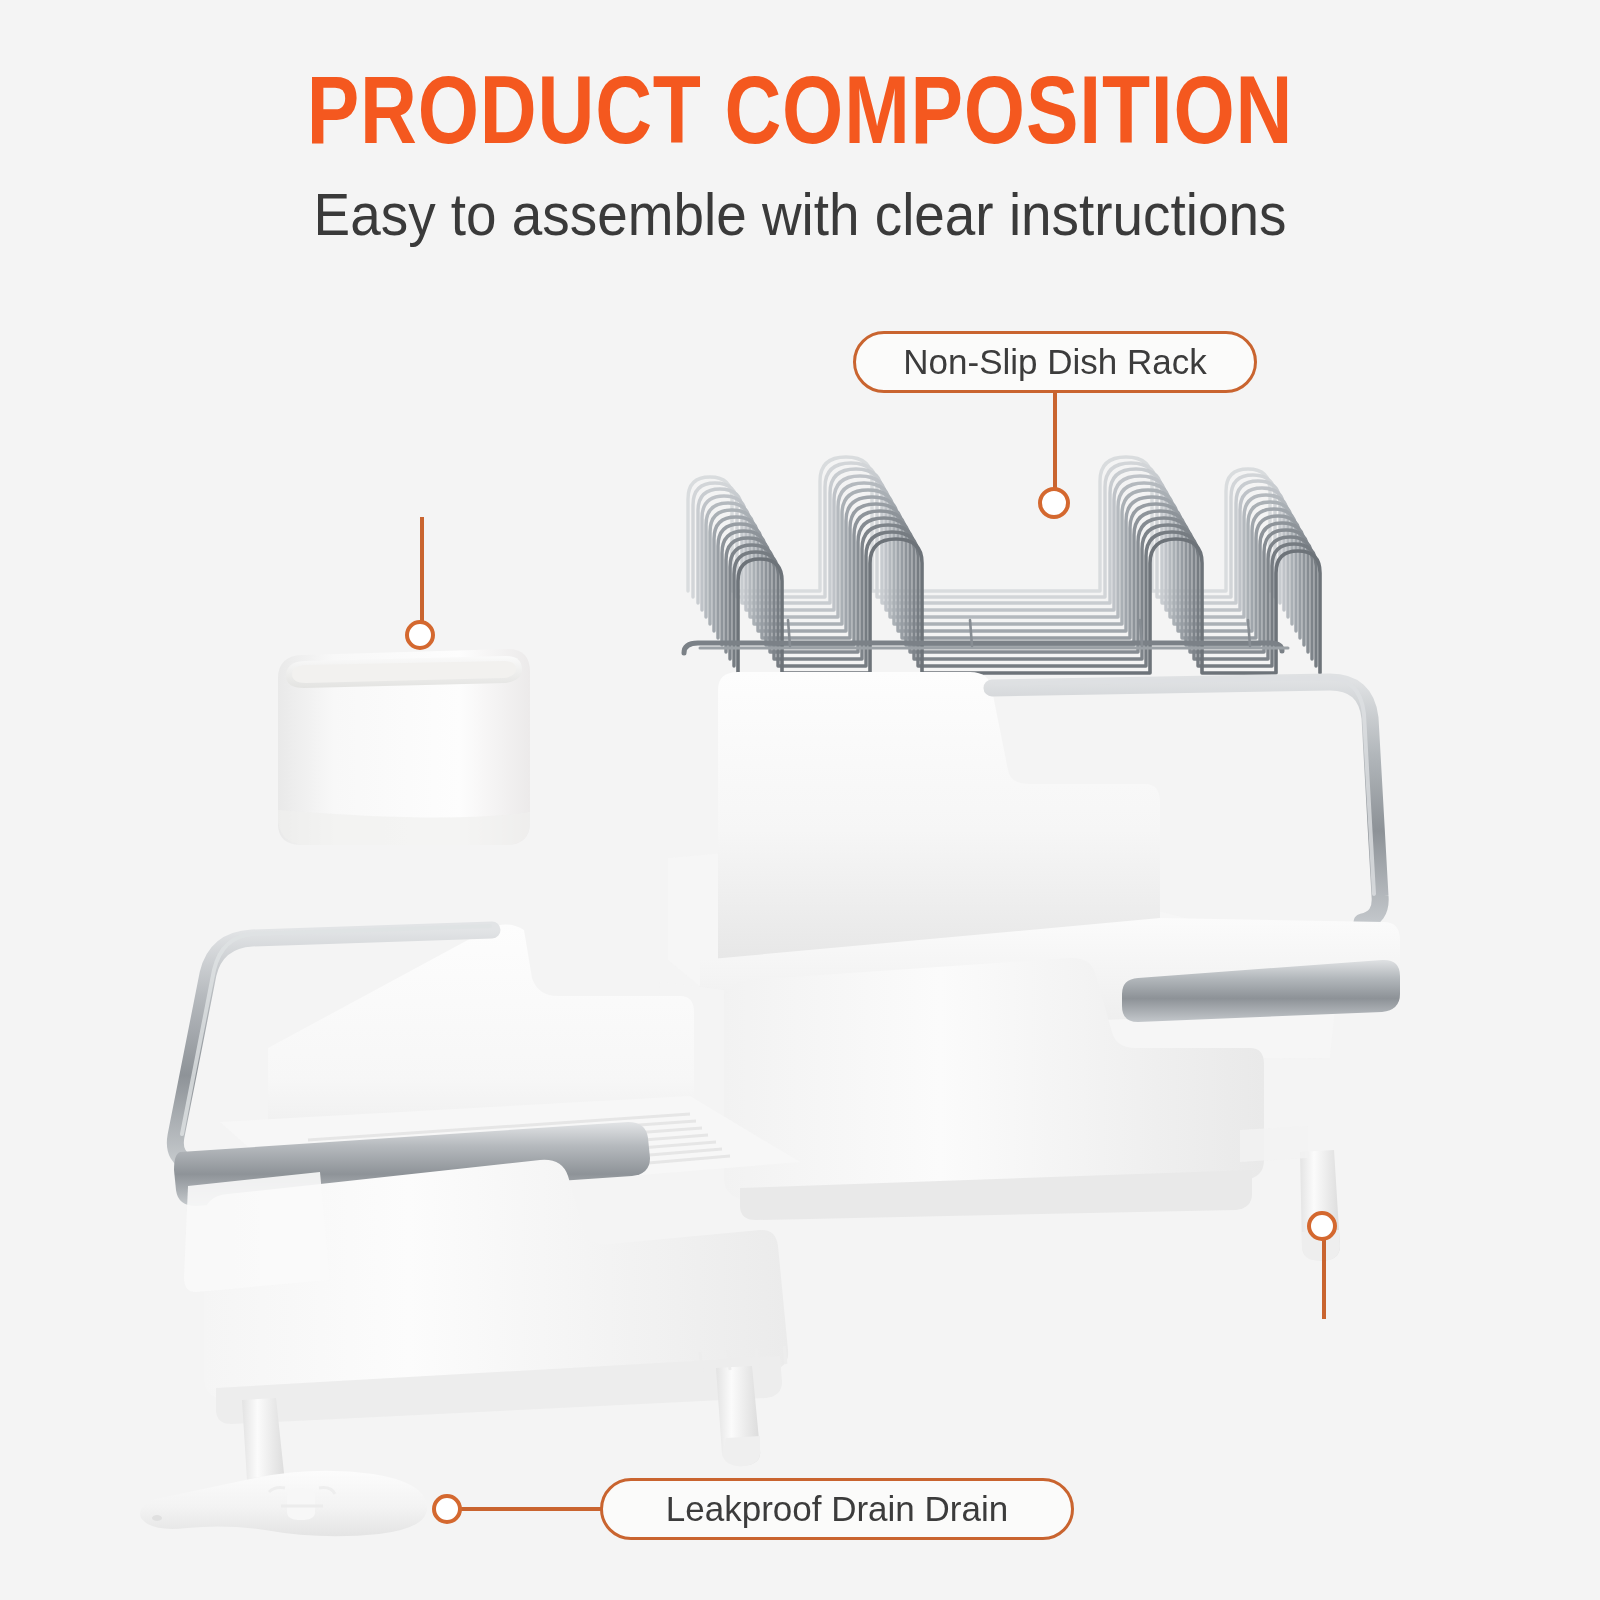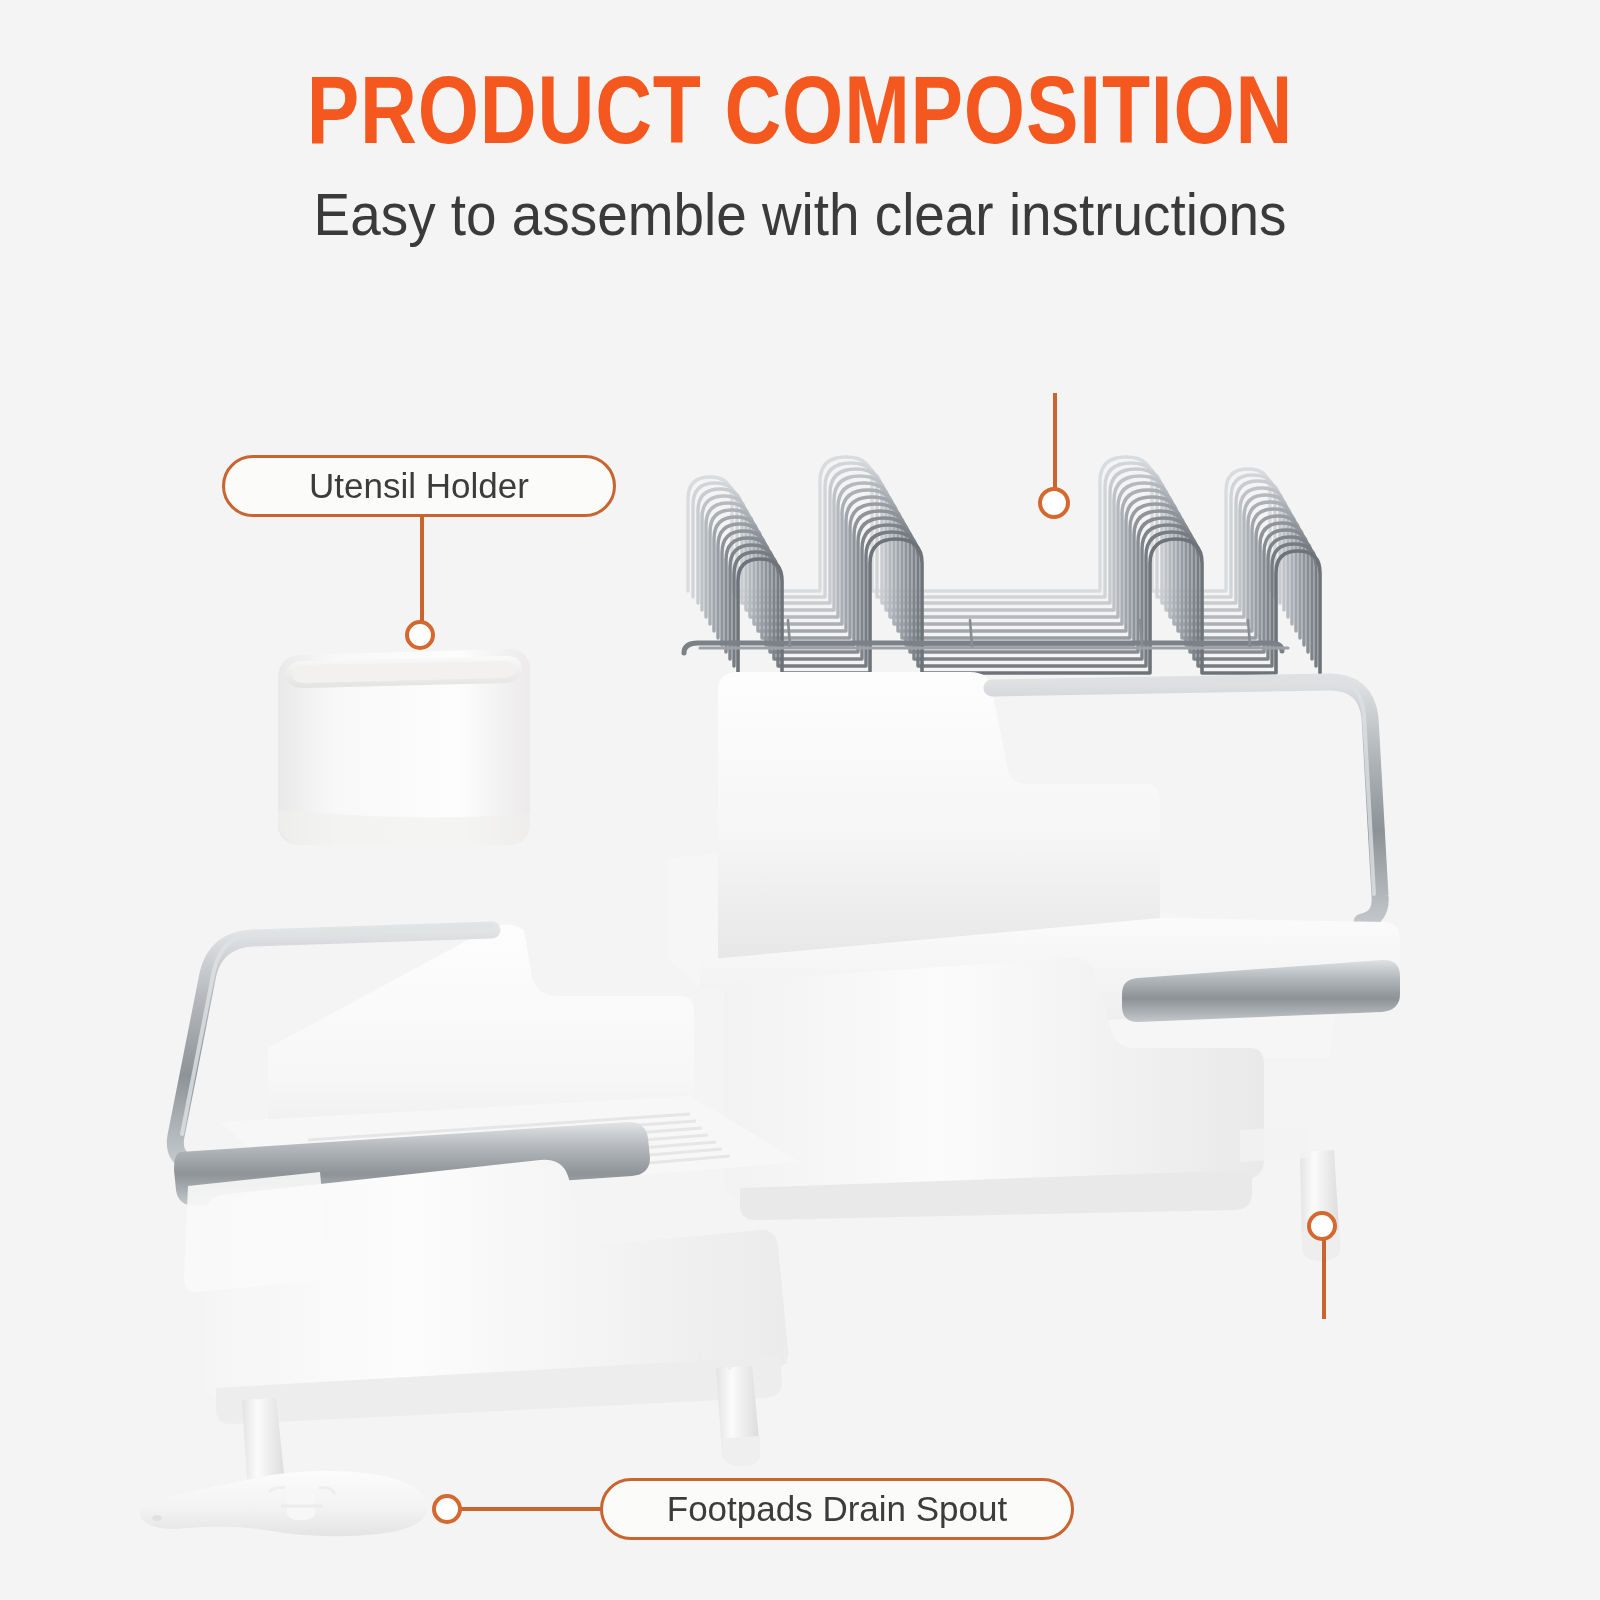--- a/index.html
+++ b/index.html
@@ -358,25 +358,25 @@
       <path d="M152,34 Q152,26 166,26 Q180,26 180,34 L180,50 Q180,58 166,58
                Q152,58 152,50 Z" fill="#f7f7f7"></path>
       <path d="M146,44 L188,44" stroke="#ececec" stroke-width="3"></path>
       <path d="M134,30 Q140,24 150,26" stroke="#eeeeee" stroke-width="3" fill="none"></path>
       <path d="M184,26 Q196,24 200,32" stroke="#eeeeee" stroke-width="3" fill="none"></path>
     </svg>
   </div>
 
   <div class="lead-line lead-v" style="left:1053px;top:393px;height:113px;"></div>
   <div class="node-dot" style="left:1038px;top:487px;width:32px;height:32px;"></div>
+  <div class="pill" style="left:853px;top:331px;width:404px;height:62px;">Non-Slip Dish Rack</div>
 
   <div class="lead-line lead-v" style="left:420px;top:517px;height:112px;"></div>
   <div class="node-dot" style="left:405px;top:620px;width:30px;height:30px;"></div>
-  <div class="pill" style="left:222px;top:455px;width:394px;height:62px;">Utensil Holder</div>
 
   <div class="lead-line lead-v" style="left:1322px;top:1239px;height:80px;"></div>
   <div class="node-dot" style="left:1307px;top:1211px;width:30px;height:30px;"></div>
 
   <div class="lead-line lead-h" style="left:460px;top:1507px;width:142px;"></div>
   <div class="node-dot" style="left:432px;top:1494px;width:30px;height:30px;"></div>
-  <div class="pill" style="left:600px;top:1478px;width:474px;height:62px;">Footpads Drain Spout</div>
+  <div class="pill" style="left:600px;top:1478px;width:474px;height:62px;">Leakproof Drain Drain</div>
 
 </div>
 
 </body></html>

